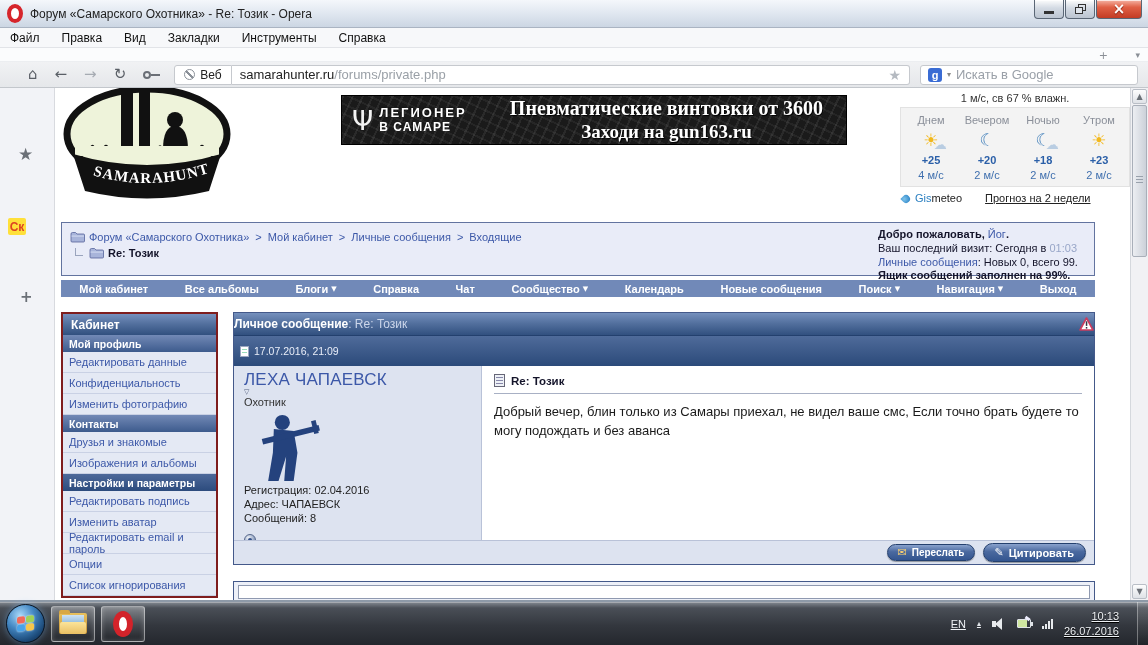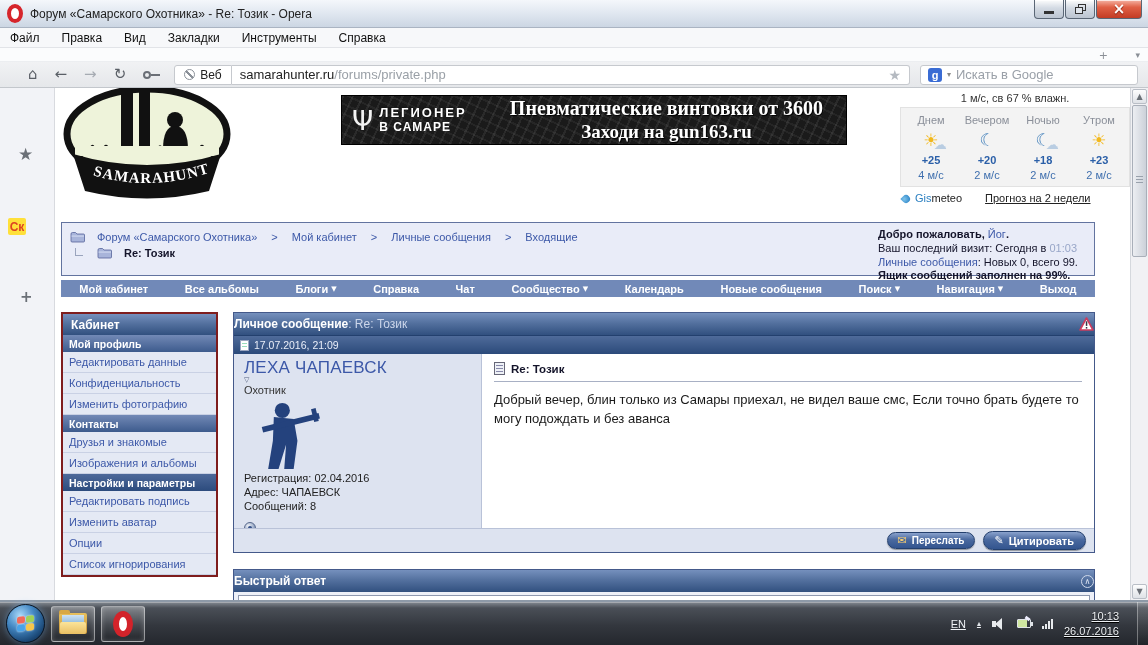--- a/index.html
+++ b/index.html
@@ -81,21 +81,21 @@
   .w-ico .over { position:absolute; left:55%; top:5px; font-size:13px; }
   .w-tmp { font-weight:bold; color:#2a5fa8; }
   .w-wind { color:#3f6fae; }
   .w-foot { display:flex; align-items:center; gap:5px; margin-top:5px; padding:0 2px; }
   .gdrop { width:8px; height:8px; background:radial-gradient(circle at 35% 35%,#7fc4ec,#1c78c0); border-radius:0 50% 50% 50%; transform:rotate(-45deg); margin-top:2px; }
   .gis { color:#2a7fc0; } .meteo { color:#222; }
   .w-link { margin-left:18px; color:#222; text-decoration:underline; }
 
   .crumb-box { position:absolute; left:6px; top:134px; width:1034px; height:54px; background:#e9ecf8; border:1px solid #62739f; display:flex; font-size:11px; }
   .crumb-left { flex:1; padding:8px 4px 0 8px; color:#3c58a8; }
-  .crumb-row { display:flex; align-items:flex-end; gap:12px; }
+  .crumb-row { display:flex; align-items:flex-end; gap:4px; }
   .crumb-sep { margin:0 2px; }
   .crumb-row2 { margin-top:4px; }
   .tree-el { width:8px; height:8px; border-left:1px solid #9aa4bd; border-bottom:1px solid #9aa4bd; margin:0 2px 3px 5px; }
   .crumb-cur { color:#14142a; font-weight:bold; }
   .crumb-right { width:216px; padding:5px 6px 0 0; color:#14142a; line-height:1.25; }
   .crumb-right a { color:#3c58a8; }
   .dim { color:#98a6c8; }
 
   .navbar { position:absolute; left:6px; top:192px; width:1034px; height:17px; background:#7189b8; display:flex; align-items:center; justify-content:space-around; color:#fff; font-weight:bold; font-size:11px; }
   .nav-item { display:flex; align-items:center; gap:3px; white-space:nowrap; }
@@ -105,21 +105,21 @@
   .sb-title { height:21px; background:linear-gradient(180deg,#7590bd,#54719f 45%,#31507f); color:#fff; font-weight:bold; font-size:12px; display:flex; align-items:center; padding:0 8px; }
   .sb-sub { height:17px; background:linear-gradient(180deg,#7289b6,#3d5b8d); color:#fff; font-weight:bold; font-size:10.5px; display:flex; align-items:center; padding:0 6px; }
   .sb-sub.active { background:linear-gradient(180deg,#4d699a,#2c4b7d); }
   .sb-link { height:21px; background:#e4e9f4; border-bottom:1px solid #c9d1e4; color:#3c58a8; font-size:11px; display:flex; align-items:center; padding:0 6px; }
 
   .main { position:absolute; left:178px; top:224px; width:862px; }
   .msg-panel { border:1px solid #44598a; background:#fff; }
   .tcat { height:22px; background:linear-gradient(180deg,#7590bd,#54719f 45%,#31507f); display:flex; align-items:center; padding:0 0; color:#fff; font-size:12px; }
   .tcat b { font-weight:bold; } .tcat-rest { color:#ccd6ea; white-space:pre; }
   .warn { margin-left:auto; display:flex; }
-  .datebar { height:19px; background:linear-gradient(180deg,#4f6b9a,#2b4a7a); border-top:1px solid #23406e; display:flex; align-items:center; gap:5px; padding:0 6px; color:#e8edf8; font-size:10.5px; }
+  .datebar { height:31px; background:linear-gradient(180deg,#4f6b9a,#2b4a7a); border-top:1px solid #23406e; display:flex; align-items:center; gap:5px; padding:0 6px; color:#e8edf8; font-size:10.5px; }
   .page-ico { width:9px; height:11px; background:#fff; border:1px solid #9aa6c0; position:relative; }
   .page-ico::after { content:""; position:absolute; left:1px; right:1px; top:2px; height:6px; background:repeating-linear-gradient(180deg,#9db 0 1px,transparent 1px 3px); }
   .msg-row { display:flex; height:174px; }
   .user-cell { width:248px; background:#dde3f0; border-right:1px solid #b9c2d8; padding:4px 10px; overflow:hidden; }
   .u-name { font-size:17px; color:#3c58a8; letter-spacing:.2px; }
   .u-arrow { font-size:7px; color:#55617f; line-height:5px; }
   .u-rank { font-size:11px; color:#333; margin-top:1px; }
   .avatar { display:block; margin:5px 0 3px; }
   .u-info { font-size:11px; color:#222; line-height:1.25; }
   .status { width:12px; height:12px; border-radius:50%; border:1px solid #57688c; background:radial-gradient(circle at 35% 30%,#f0f3f8,#93a5c4 60%,#5a6f96); margin-top:9px; position:relative; }
@@ -377,20 +377,21 @@
           <div class="sb-sub">Мой профиль</div>
           <div class="sb-link">Редактировать данные</div>
           <div class="sb-link">Конфиденциальность</div>
           <div class="sb-link">Изменить фотографию</div>
           <div class="sb-sub">Контакты</div>
           <div class="sb-link">Друзья и знакомые</div>
           <div class="sb-link">Изображения и альбомы</div>
           <div class="sb-sub active">Настройки и параметры</div>
           <div class="sb-link">Редактировать подпись</div>
           <div class="sb-link">Изменить аватар</div>
+          <div class="sb-link">Редактировать email и пароль</div>
           <div class="sb-link">Опции</div>
           <div class="sb-link">Список игнорирования</div>
         </div>
 
         <div class="main">
           <div class="msg-panel">
             <div class="tcat">
               <b>Личное сообщение</b>
                 <span class="tcat-rest">: Re: Тозик</span>
               <span class="warn">
@@ -439,24 +440,20 @@
                   <span>Переслать</span>
                 </span>
               <span class="btn">
                   <span class="bico pencil-ico glyph">✎</span>
                   <span>Цитировать</span>
                 </span>
             </div>
           </div>
 
           <div class="quickreply">
-            <div class="tcat">
-              <b>Быстрый ответ</b>
-              <span class="qr-x glyph">∧</span>
-            </div>
             <div class="qr-body">
               <div class="qr-input"></div>
             </div>
           </div>
         </div>
 
       </div>
 
       <div class="vscroll">
         <div class="vs-btn vs-up glyph">▲</div>

